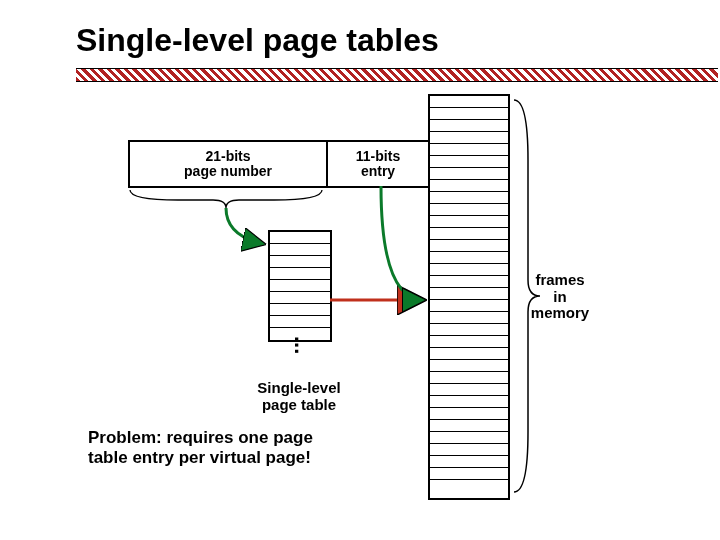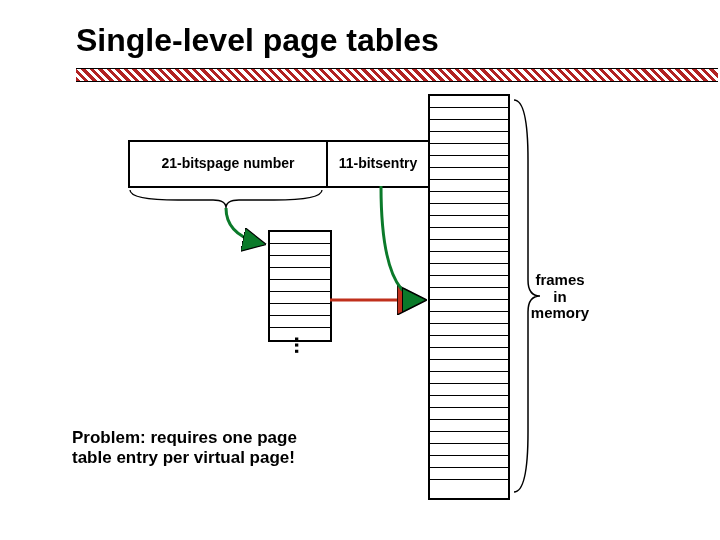--- a/index.html
+++ b/index.html
@@ -42,21 +42,21 @@
   
   .addr-box {
     position: absolute;
     border: 2px solid #000;
     background: #fff;
     display: flex;
     align-items: stretch;
   }
   .addr-cell {
     display: flex;
-    flex-direction: row;
+    flex-direction: column;
     align-items: center;
     justify-content: center;
     font-weight: bold;
     font-size: 14px;
     line-height: 1.1;
   }
   .addr-sep {
     width: 2px;
     background: #000;
   }
@@ -109,21 +109,21 @@
   }
   .mem-row {
     height: 12px;
     border-bottom: 1px solid #000;
     box-sizing: border-box;
   }
   .mem-row:last-child { border-bottom: none; }
 
   .problem {
     position: absolute;
-    left: 24px;
+    left: 40px;
     top: 428px;
     width: 300px;
     font-weight: bold;
     font-size: 17px;
     line-height: 1.2;
   }
 
   svg.overlay {
     position: absolute;
     left: 0;
@@ -159,20 +159,24 @@
       <div class="pt-row"></div>
     <div class="pt-row"></div>
       <div class="pt-row"></div>
       <div class="pt-row"></div>
     <div class="pt-row"></div>
       <div class="pt-row"></div>
       <div class="pt-row"></div>
   </div>
   <div class="ellipsis">...</div>
 
+  <div class="lbl" style="left:186px; top:380px; width:130px;">
+    <span>Single-level</span><br>
+    <span>page table</span>
+  </div>
 
   <div class="mem-box">
     <div class="mem-row"></div>
       <div class="mem-row"></div>
       <div class="mem-row"></div>
       <div class="mem-row"></div>
     <div class="mem-row"></div>
       <div class="mem-row"></div>
       <div class="mem-row"></div>
       <div class="mem-row"></div>

